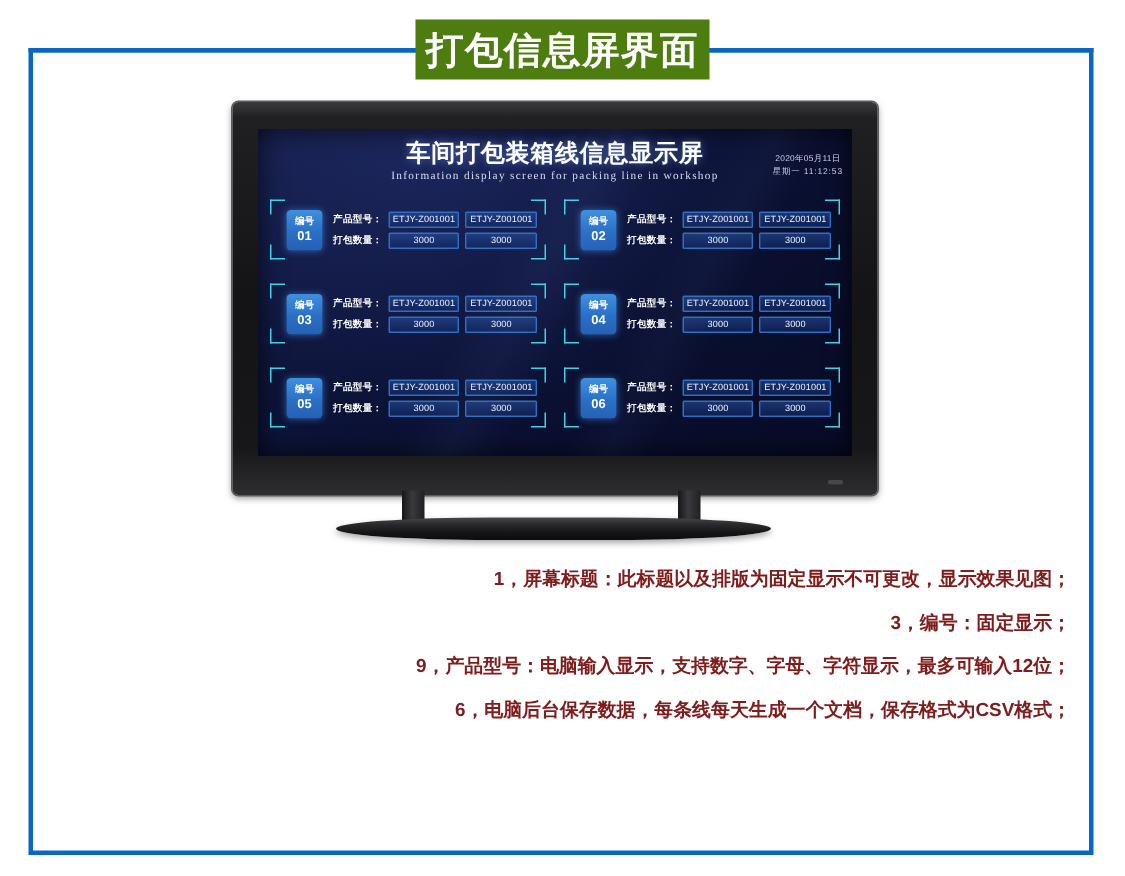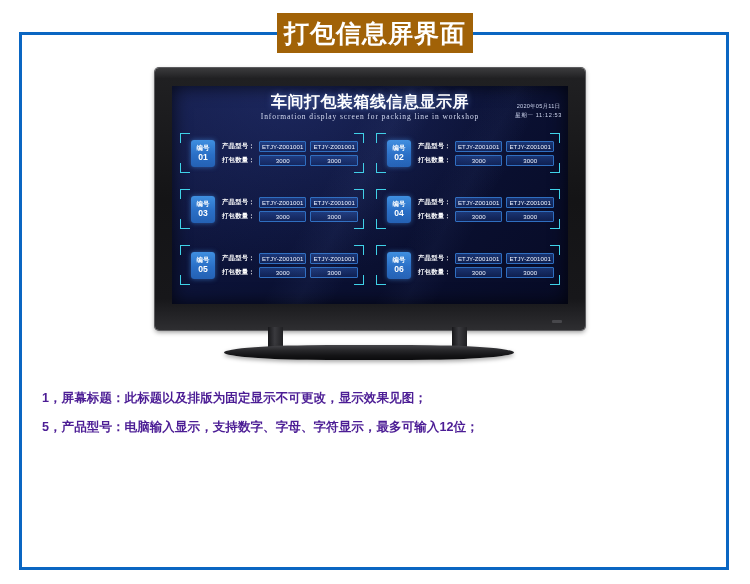--- a/index.html
+++ b/index.html
@@ -34,21 +34,21 @@
     width: 750px;
     height: 66px;
     z-index: 5;
   }
   #title-badge {
     position: absolute;
     left: 277px;
     top: 13px;
     width: 196px;
     height: 40px;
-    background: #a16207;
+    background: #4d7c0f;
     color: #ffffff;
     font-size: 25px;
     font-weight: bold;
     letter-spacing: 1px;
     display: flex;
     align-items: center;
     justify-content: center;
     box-sizing: border-box;
   }
   .title-rule {
@@ -253,26 +253,27 @@
     align-items: center;
     justify-content: center;
     box-sizing: border-box;
     letter-spacing: .1px;
   }
 
   
   #notes {
     position: absolute;
     left: 42px;
-    top: 384px;
+    top: 372px;
     width: 672px;
-    color: #4c1d95;
+    color: #7f1d1d;
     font-size: 12.6px;
     line-height: 29px;
     font-weight: bold;
+    text-align: right;
   }
   .note-line { white-space: normal; }
 </style>
 </head>
 <body>
 
 <div id="page-frame"></div>
 
 <div id="header-band">
   <div class="title-rule" id="title-rule-left"></div>
@@ -439,14 +440,16 @@
     <div id="tv-indicator"></div>
   </div>
 
   <div id="tv-leg-left"></div>
   <div id="tv-leg-right"></div>
   <div id="tv-base"></div>
 </div>
 
 <div id="notes">
   <div class="note-line">1，屏幕标题：此标题以及排版为固定显示不可更改，显示效果见图；</div>
-  <div class="note-line">5，产品型号：电脑输入显示，支持数字、字母、字符显示，最多可输入12位；</div>
+  <div class="note-line">3，编号：固定显示；</div>
+  <div class="note-line">9，产品型号：电脑输入显示，支持数字、字母、字符显示，最多可输入12位；</div>
+  <div class="note-line">6，电脑后台保存数据，每条线每天生成一个文档，保存格式为CSV格式；</div>
 </div>
 
 </body></html>

